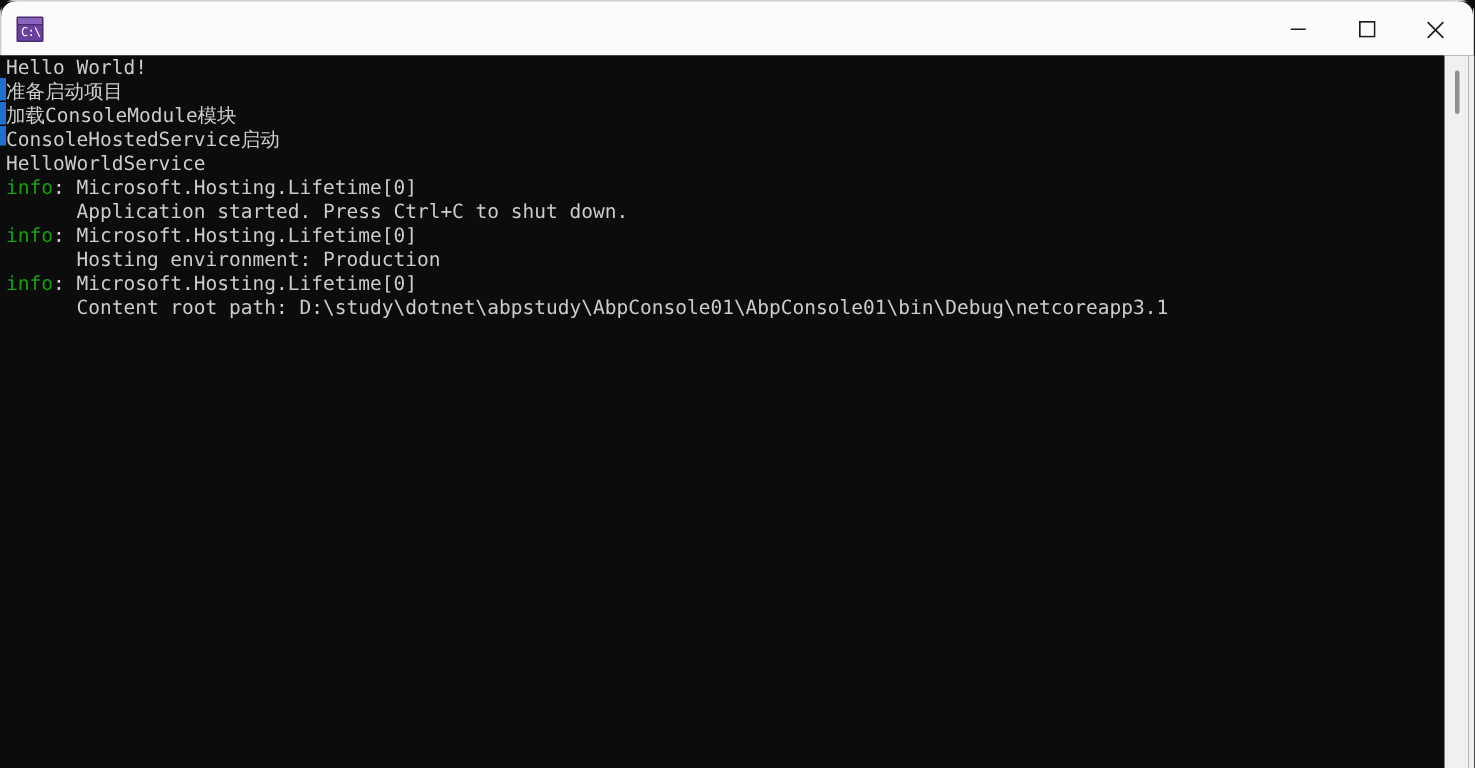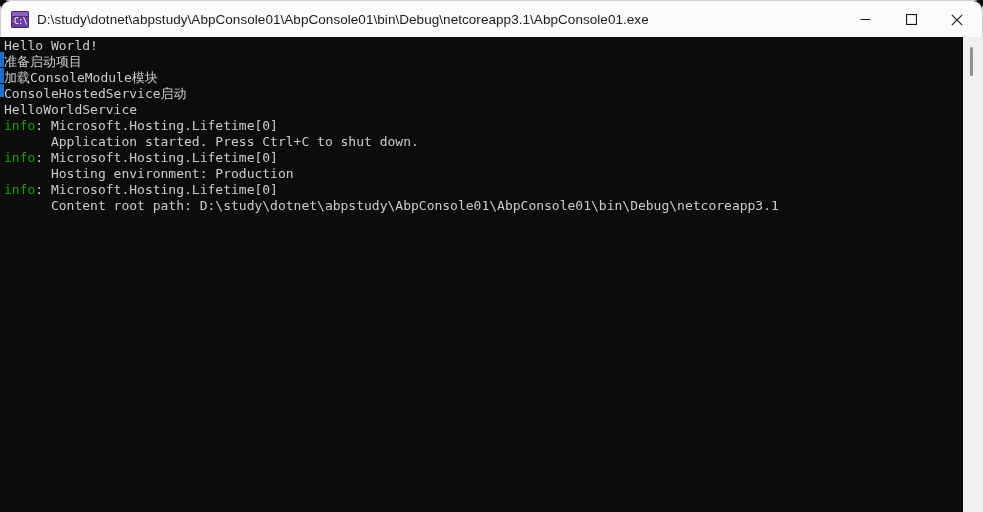--- a/index.html
+++ b/index.html
@@ -200,21 +200,20 @@
     <div class="corner-fill left"></div>
     <div class="corner-fill right"></div>
     <div class="corner-cap left"></div>
     <div class="corner-cap right"></div>
 
     <div id="title-icon">
       <span class="icon-titlebar"></span>
       <span class="icon-prompt">C:\</span>
     </div>
 
-    <div id="title-text">D:\study\dotnet\abpstudy\AbpConsole01\AbpConsole01\bin\Debug\netcoreapp3.1\AbpConsole01.exe</div>
 
     <div id="window-controls">
       <button class="win-btn" id="btn-minimize" title="Minimize">
         <svg width="11" height="11" viewBox="0 0 11 11">
           <line x1="0.5" y1="5.5" x2="10.5" y2="5.5" stroke="#1b1b1b" stroke-width="1"></line>
         </svg>
       </button>
       <button class="win-btn" id="btn-maximize" title="Maximize">
         <svg width="11" height="11" viewBox="0 0 11 11">
           <rect x="0.5" y="0.5" width="10" height="10" fill="none" stroke="#1b1b1b" stroke-width="1.2"></rect>

